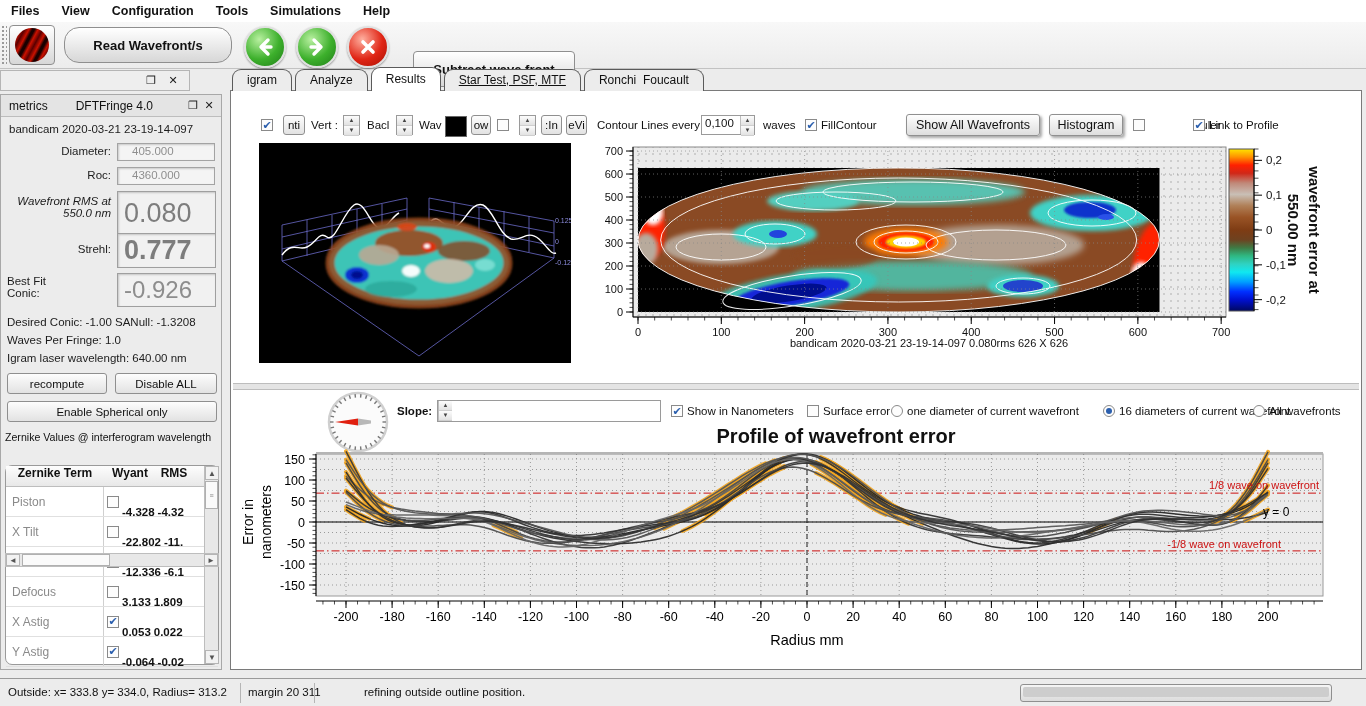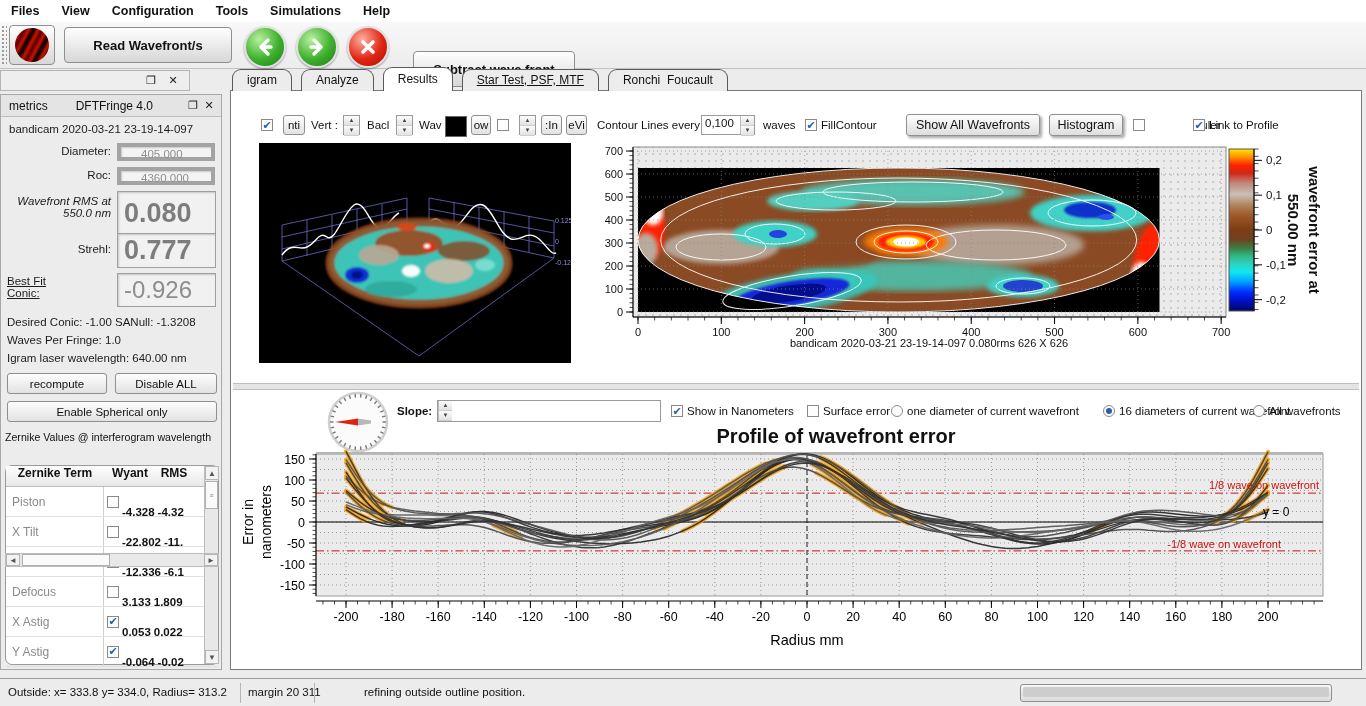--- a/index.html
+++ b/index.html
@@ -12,33 +12,33 @@
   .toolbar{left:0;top:22px;width:1366px;height:46px;background:linear-gradient(#f8f8f8,#ececec);border-bottom:1px solid #c2c2c2;}
   .tb-handle{left:1px;top:25px;width:6px;height:40px;background-image:radial-gradient(#9a9a9a 1px,transparent 1.2px);background-size:4px 4px;}
   .btn{background:linear-gradient(#ffffff,#e9e9e9 55%,#d7d7d7);border:1px solid #8f8f8f;border-radius:4px;
        display:flex;align-items:center;justify-content:center;cursor:pointer;box-sizing:border-box;}
   .btn.big{font-size:13px;font-weight:700;}
   .roundbtn{border-radius:50%;border:2px solid #e0e0e0;box-shadow:0 1px 2px rgba(0,0,0,.4);display:flex;align-items:center;justify-content:center;
             color:#fff;font-weight:700;cursor:pointer;}
   .logo-circle{width:34px;height:34px;border-radius:50%;
       background:repeating-linear-gradient(118deg,#1a0000 0 2px,#cc1100 5px,#5a0000 9px,#cc1100 13px,#1a0000 16px);}
   
-  .tabbar{left:232px;top:68px;height:23px;display:flex;align-items:flex-end;gap:9px;}
+  .tabbar{left:232px;top:68px;height:23px;display:flex;align-items:flex-end;gap:3px;}
   .tab{height:21px;line-height:20px;padding:0 14px;font-size:12px;background:#ececec;border:1px solid #5a5a5a;border-bottom:none;
        border-radius:9px 9px 0 0;white-space:pre;cursor:pointer;position:relative;z-index:1;}
   .tab.active{background:#fff;height:23px;line-height:22px;z-index:3;font-weight:400;}
   
   .dockstrip{left:0;top:70px;width:190px;height:21px;background:#eee;border:1px solid #b5b5b5;box-sizing:border-box;}
   .dock-ico{font-size:11px;color:#222;width:16px;text-align:center;cursor:pointer;}
   .metrics{left:0;top:94px;width:222px;height:576px;background:#ececec;border:1px solid #a8a8a8;box-sizing:border-box;}
   .mtitle{height:21px;background:#e4e4e4;border-bottom:1px solid #bdbdbd;display:flex;align-items:center;font-size:12px;}
   .lbl{font-size:11.5px;color:#1c1c1c;}
   .rlabel{position:absolute;text-align:right;font-size:11.5px;color:#1c1c1c;}
-  .inputbox{position:absolute;background:#f4f4f4;border:4px solid #a3a3a3;box-shadow:inset 1px 1px 2px rgba(0,0,0,.18);
-            font-size:11.5px;color:#8f8f8f;padding:1px 20px;box-sizing:border-box;}
+  .inputbox{position:absolute;background:#f4f4f4;border:1px solid #a3a3a3;box-shadow:inset 1px 1px 2px rgba(0,0,0,.18);
+            font-size:11.5px;color:#8f8f8f;padding:1px 14px;box-sizing:border-box;}
   .bigbox{position:absolute;background:#f1f1f1;border:1px solid #9f9f9f;box-shadow:inset 1px 1px 2px rgba(0,0,0,.18);
           color:#7d7d7d;display:flex;align-items:center;padding-left:6px;box-sizing:border-box;}
   .smallbtn{position:absolute;font-size:11.5px;background:linear-gradient(#fdfdfd,#e2e2e2);border:1px solid #8f8f8f;border-radius:3px;
             display:flex;align-items:center;justify-content:center;cursor:pointer;box-sizing:border-box;}
   
   .ztable{position:absolute;left:4px;top:256px;width:214px;height:200px;background:#fff;border:1px solid #9a9a9a;box-sizing:border-box;font-size:12px;}
   .zhead{display:flex;height:20px;border-bottom:1px solid #bdbdbd;background:linear-gradient(#fdfdfd,#e8e8e8);font-weight:600;}
   .zrow{display:flex;height:29px;border-bottom:1px solid #e0e0e0;align-items:center;}
   .zterm{width:98px;padding-left:6px;color:#8a8a8a;border-right:1px solid #d0d0d0;height:100%;display:flex;align-items:center;box-sizing:border-box;}
   .zvals{display:flex;align-items:center;gap:3px;padding-left:3px;width:100px;overflow:hidden;}
@@ -80,21 +80,21 @@
     <div class="menu-item">Tools</div>
     <div class="menu-item">Simulations</div>
     <div class="menu-item">Help</div>
   </div>
 
 <div class="abs toolbar"></div>
 <div class="abs tb-handle"></div>
 <div class="abs btn" style="left:9px;top:25px;width:46px;height:40px;">
   <div class="logo-circle"></div>
 </div>
-<div class="abs btn big" style="left:64px;top:27px;width:168px;height:36px;">Read Wavefront/s</div>
+<div class="abs btn big" style="left:64px;top:27px;width:168px;height:36px;border-radius:15px;">Read Wavefront/s</div>
 <div class="abs roundbtn" style="left:244px;top:26px;width:38px;height:38px;background:radial-gradient(circle at 35% 30%,#b8f0a0,#3db02c 55%,#1f7d18);">
   <svg width="20" height="20" viewBox="0 0 20 20">
       <path d="M13 3 L6 10 L13 17 M6 10 H16" stroke="#fff" stroke-width="3.4" fill="none" stroke-linecap="round" stroke-linejoin="round"></path>
     </svg>
 </div>
 <div class="abs roundbtn" style="left:296px;top:26px;width:38px;height:38px;background:radial-gradient(circle at 35% 30%,#b8f0a0,#3db02c 55%,#1f7d18);">
   <svg width="20" height="20" viewBox="0 0 20 20">
       <path d="M7 3 L14 10 L7 17 M14 10 H4" stroke="#fff" stroke-width="3.4" fill="none" stroke-linecap="round" stroke-linejoin="round"></path>
     </svg>
 </div>
@@ -126,24 +126,24 @@
     <span class="dock-ico" style="margin-right:4px;">✕</span>
   </div>
   <div class="abs lbl" style="left:8px;top:28px;">bandicam 2020-03-21 23-19-14-097</div>
   <div class="rlabel" style="left:4px;top:50px;width:106px;">Diameter:</div>
   <div class="inputbox" style="left:116px;top:48px;width:98px;height:18px;">405.000</div>
   <div class="rlabel" style="left:4px;top:74px;width:106px;">Roc:</div>
   <div class="inputbox" style="left:116px;top:72px;width:98px;height:18px;">4360.000</div>
   <div class="rlabel" style="left:4px;top:100px;width:106px;font-style:italic;">
     <span>Wavefront RMS at</span><br><span>550.0 nm</span>
   </div>
-  <div class="bigbox" style="left:116px;top:96px;width:99px;height:45px;font-size:27px;font-weight:700;">0.080</div>
+  <div class="bigbox" style="left:116px;top:96px;width:99px;height:45px;font-size:27px;font-weight:400;">0.080</div>
   <div class="rlabel" style="left:4px;top:148px;width:106px;">Strehl:</div>
   <div class="bigbox" style="left:116px;top:138px;width:99px;height:35px;font-size:27px;font-weight:700;">0.777</div>
-  <div class="abs lbl" style="left:6px;top:180px;text-decoration:underline;">
+  <div class="abs lbl" style="left:6px;top:180px;">
     <span>Best Fit</span><br><span>Conic:</span>
   </div>
   <div class="bigbox" style="left:116px;top:178px;width:99px;height:34px;font-size:24px;font-weight:400;color:#8d8d8d;">-0.926</div>
   <div class="abs lbl" style="left:6px;top:221px;">Desired Conic:  -1.00 SANull: -1.3208</div>
   <div class="abs lbl" style="left:6px;top:239px;">Waves Per Fringe: 1.0</div>
   <div class="abs lbl" style="left:6px;top:257px;">Igram laser wavelength: 640.00 nm</div>
   <div class="smallbtn" style="left:6px;top:278px;width:100px;height:21px;">recompute</div>
   <div class="smallbtn" style="left:114px;top:278px;width:102px;height:21px;">Disable ALL</div>
   <div class="smallbtn" style="left:6px;top:306px;width:210px;height:21px;">Enable Spherical only</div>
   <div class="abs" style="left:4px;top:336px;font-size:10.6px;">Zernike Values @ interferogram wavelength</div>

